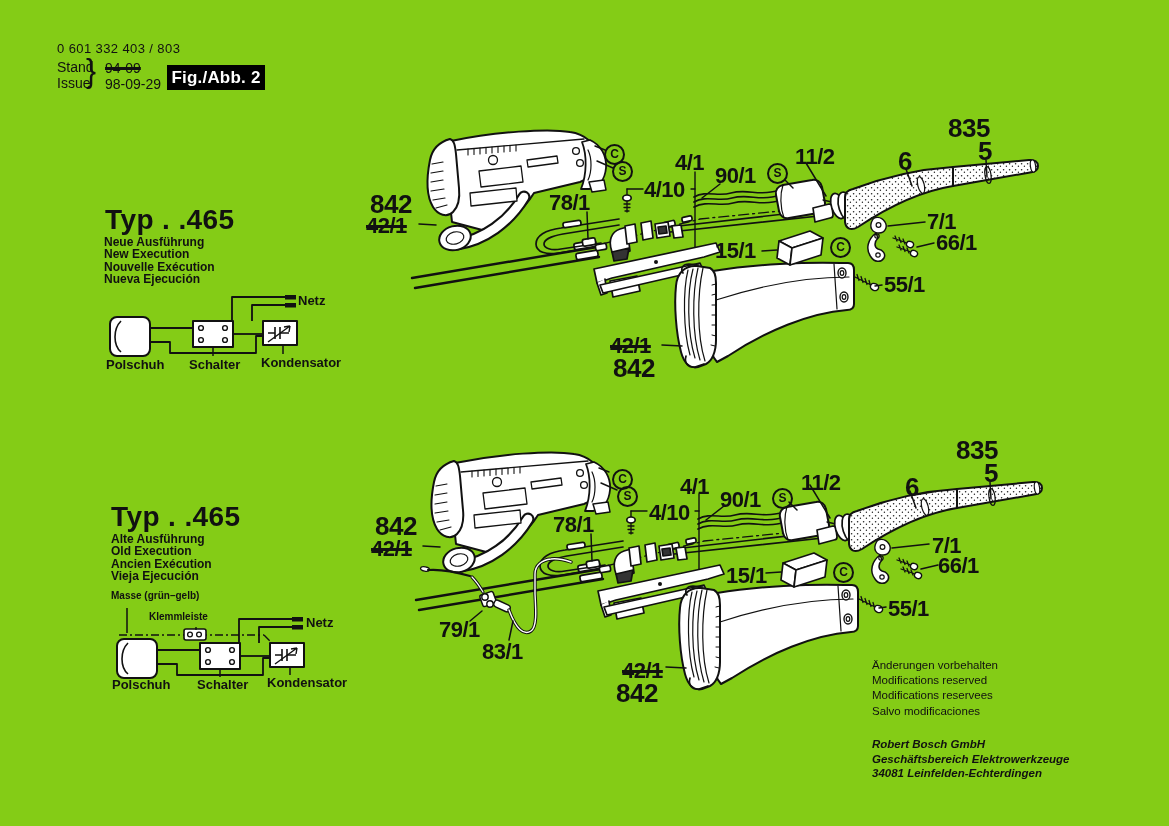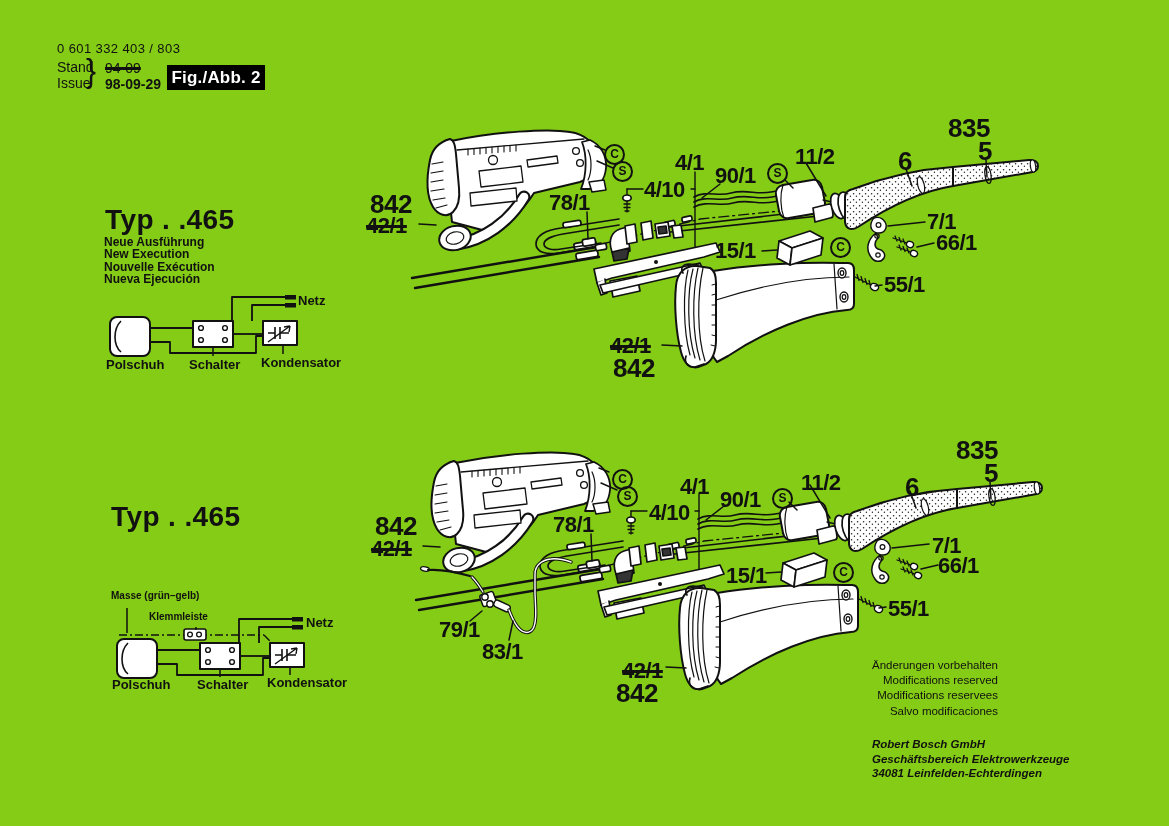--- a/index.html
+++ b/index.html
@@ -19,21 +19,21 @@
   .langs{font-size:12px;font-weight:700;line-height:12.3px;}
   
   .schlab{font-size:13px;font-weight:700;}
   .schbig{font-size:10px;font-weight:700;}
   
   .pl{position:absolute;font-weight:700;font-size:22px;letter-spacing:-0.5px;white-space:nowrap;}
   .pl.lg{font-size:26px;}
   .callout{position:absolute;width:21px;height:21px;box-sizing:border-box;border:2.6px solid #111;
            border-radius:50%;font-weight:700;font-size:12px;line-height:16.5px;text-align:center;}
   
-  .fnotes{font-size:11.5px;line-height:15.2px;text-align:right;}
+  .fnotes{font-size:11.5px;line-height:15.2px;}
   .fcompany{font-size:11.5px;font-weight:700;line-height:14.6px;}
 </style>
 </head>
 <body>
 
 <div class="stage">
 
   <svg width="1169" height="826" viewBox="0 0 1169 826">
     <defs>
       <pattern id="stip" patternUnits="userSpaceOnUse" width="6" height="6">
@@ -252,36 +252,42 @@
       <circle cx="199" cy="634.5" r="2.4" stroke-width="1.3"></circle>
       <line x1="196" y1="627" x2="196" y2="630" stroke-width="1.4"></line>
     </g>
   </svg>
 
   <div class="abs hnum" style="left:57px;top:41px;">0 601 332 403 / 803</div>
   <div class="abs hsmall" style="left:57px;top:59px;">Stand</div>
   <div class="abs hsmall" style="left:57px;top:75px;">Issue</div>
   <div class="abs brace" style="left:86px;top:54px;">}</div>
   <div class="abs hsmall strike" style="left:105px;top:60px;">94-09</div>
-  <div class="abs hsmall" style="left:105px;top:76px;font-weight:bold;">98-09-29</div>
+  <div class="abs hsmall" style="left:105px;top:76px;">98-09-29</div>
   <div class="abs figbox" style="left:167px;top:65px;">Fig./Abb. 2</div>
 
   <div class="abs typ" style="left:105px;top:204px;">Typ . .465</div>
   <div class="abs langs" style="left:104px;top:236px;">
     <div>Neue Ausführung</div>
     <div>New Execution</div>
     <div>Nouvelle Exécution</div>
     <div>Nueva Ejecución</div>
   </div>
   <div class="abs schlab" style="left:298px;top:293px;">Netz</div>
   <div class="abs schlab" style="left:106px;top:357px;">Polschuh</div>
   <div class="abs schlab" style="left:189px;top:357px;">Schalter</div>
   <div class="abs schlab" style="left:261px;top:355px;">Kondensator</div>
 
   <div class="abs typ" style="left:111px;top:501px;">Typ . .465</div>
+  <div class="abs langs" style="left:111px;top:533px;">
+    <div>Alte Ausführung</div>
+    <div>Old Execution</div>
+    <div>Ancien Exécution</div>
+    <div>Vieja Ejecución</div>
+  </div>
   <div class="abs schbig" style="left:111px;top:590px;">Masse (grün–gelb)</div>
   <div class="abs schbig" style="left:149px;top:611px;">Klemmleiste</div>
   <div class="abs schlab" style="left:306px;top:615px;">Netz</div>
   <div class="abs schlab" style="left:112px;top:677px;">Polschuh</div>
   <div class="abs schlab" style="left:197px;top:677px;">Schalter</div>
   <div class="abs schlab" style="left:267px;top:675px;">Kondensator</div>
 
   <div class="pl lg" style="left:370px;top:189px;">842</div>
   <div class="pl strike" style="left:366px;top:213px;">42/1</div>
   <div class="pl" style="left:549px;top:190px;">78/1</div>

